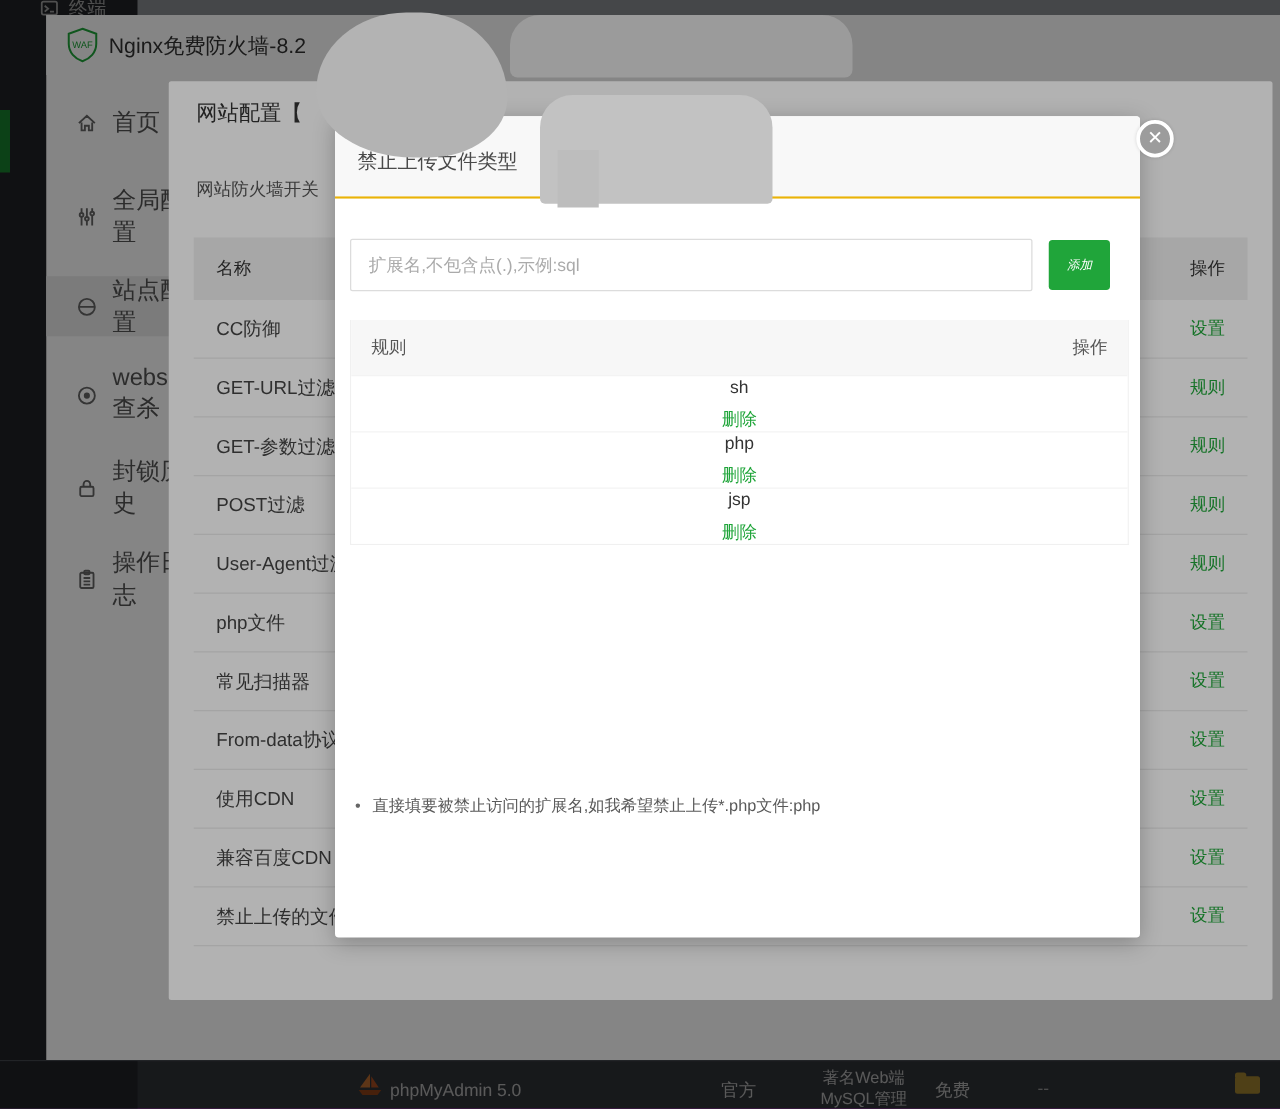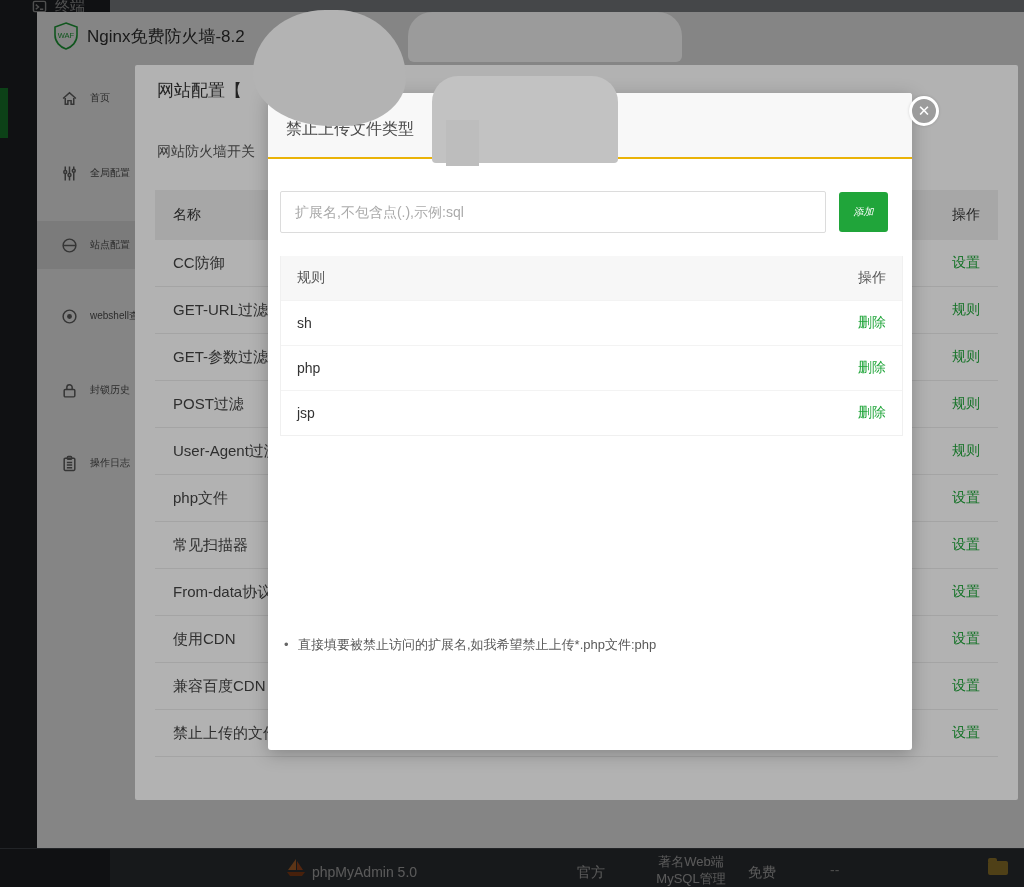--- a/index.html
+++ b/index.html
@@ -28,21 +28,21 @@
   
   .ov0 { position:absolute; inset:0; background:rgba(0,0,0,0.24); z-index:10; }
   .ov1 { position:absolute; inset:0; background:rgba(0,0,0,0.25); z-index:30; }
   .ov2 { position:absolute; inset:0; background:rgba(0,0,0,0.30); z-index:50; }
 
   
   .waf-win { position:absolute; left:37px; top:12px; width:987px; height:836px; background:#fff; z-index:20; }
   .waf-header { position:absolute; left:0; top:0; width:100%; height:48px; background:#fff; }
   .waf-badge { position:absolute; left:15px; top:9px; }
   .waf-title { position:absolute; left:50px; top:13px; font-size:17px; color:#333; }
-  .waf-side-item { position:absolute; left:0; width:120px; height:48px; display:flex; align-items:center; gap:12px; padding-left:24px; color:#555; font-size:10px; }
+  .waf-side-item { position:absolute; left:0; width:120px; height:48px; display:flex; align-items:center; gap:12px; padding-left:24px; color:#555; font-size:19px; }
   .waf-side-item.active { background:#ececec; }
   .waf-side-item svg { width:17px; height:17px; stroke:#666; fill:none; stroke-width:1.4; flex:none; }
 
   
   .site-modal { position:absolute; left:135px; top:65px; width:883px; height:735px; background:#fff; z-index:40; overflow:hidden; border-radius:2px; }
   .site-title { position:absolute; left:22px; top:14px; font-size:17px; color:#333; }
   .fw-toggle-label { position:absolute; left:22px; top:78px; font-size:14px; color:#555; }
   .sc-table { position:absolute; left:20px; right:20px; top:125px; }
   .sc-head { height:50px; background:#f0f0f0; display:flex; align-items:center; justify-content:space-between; padding:0 18px; color:#333; font-size:14px; }
   .sc-row { height:47px; display:flex; align-items:center; justify-content:space-between; padding:0 18px; border-bottom:1px solid #ebebeb; font-size:15px; color:#444; white-space:nowrap; }
@@ -51,21 +51,21 @@
   
   .up-modal { position:absolute; left:268px; top:93px; width:644px; height:657px; background:#fff; z-index:60; border-radius:3px; box-shadow:0 4px 18px rgba(0,0,0,0.25); }
   .up-header { position:absolute; left:0; top:0; width:100%; height:66px; background:#f8f8f8; border-bottom:2px solid #eab308; border-radius:3px 3px 0 0; }
   .up-title { position:absolute; left:18px; top:26px; font-size:16px; color:#4a4a4a; }
   .up-close { position:absolute; left:641px; top:3px; width:30px; height:30px; border-radius:50%; background:#9c9c9c; border:3px solid #fff; color:#fff; font-size:15px; font-weight:bold; line-height:24px; text-align:center; cursor:pointer; box-shadow:0 0 3px rgba(0,0,0,0.15); }
   .ext-input { position:absolute; left:12px; top:98px; width:546px; height:42px; border:1px solid #dcdcdc; border-radius:2px; padding:0 14px; font-size:14px; color:#333; outline:none; font-family:inherit; }
   .ext-input::placeholder { color:#aaa; }
   .add-btn { position:absolute; left:571px; top:99px; width:49px; height:40px; background:#20a53a; border:none; border-radius:3px; color:#fff; font-size:10px; cursor:pointer; font-family:inherit;font-style:italic; }
   .up-table { position:absolute; left:12px; top:163px; width:623px; border:1px solid #f0f0f0; border-top:none; }
   .up-head { height:44px; background:#f7f7f7; display:flex; align-items:center; justify-content:space-between; padding:0 16px; color:#555; font-size:14px; }
-  .up-row { height:45px; background:#fff; display:flex; align-items:center; justify-content:space-between; padding:0 16px; border-top:1px solid #f3f3f3; font-size:14px; color:#333; }
+  .up-row { height:45px; background:#fff; display:flex; align-items:center; justify-content:space-between; padding:0 16px; border-top:1px solid #f3f3f3; font-size:14px; color:#333;flex-direction:column; }
   .up-notes { position:absolute; left:14px; top:538px; }
   .up-note { position:relative; padding-left:16px; font-size:13px; color:#595959; line-height:27px; }
   .up-note:before { content:"•"; position:absolute; left:2px; color:#666; }
 
   
   .blobA { position:absolute; left:253px; top:10px; width:153px; height:116px; background:#b3b3b3; border-radius:48% 46% 42% 52% / 55% 60% 42% 46%; z-index:70; }
   .blobC { position:absolute; left:408px; top:12px; width:274px; height:50px; background:#9b9b9b; border-radius:24px 24px 6px 6px; z-index:70; }
   .blobB { position:absolute; left:432px; top:76px; width:186px; height:87px; background:#c2c2c2; border-radius:26px 26px 4px 4px; z-index:71; }
   .blobB-tail { position:absolute; left:446px; top:120px; width:33px; height:46px; background:#bdbdbd; z-index:72; }
 </style>

